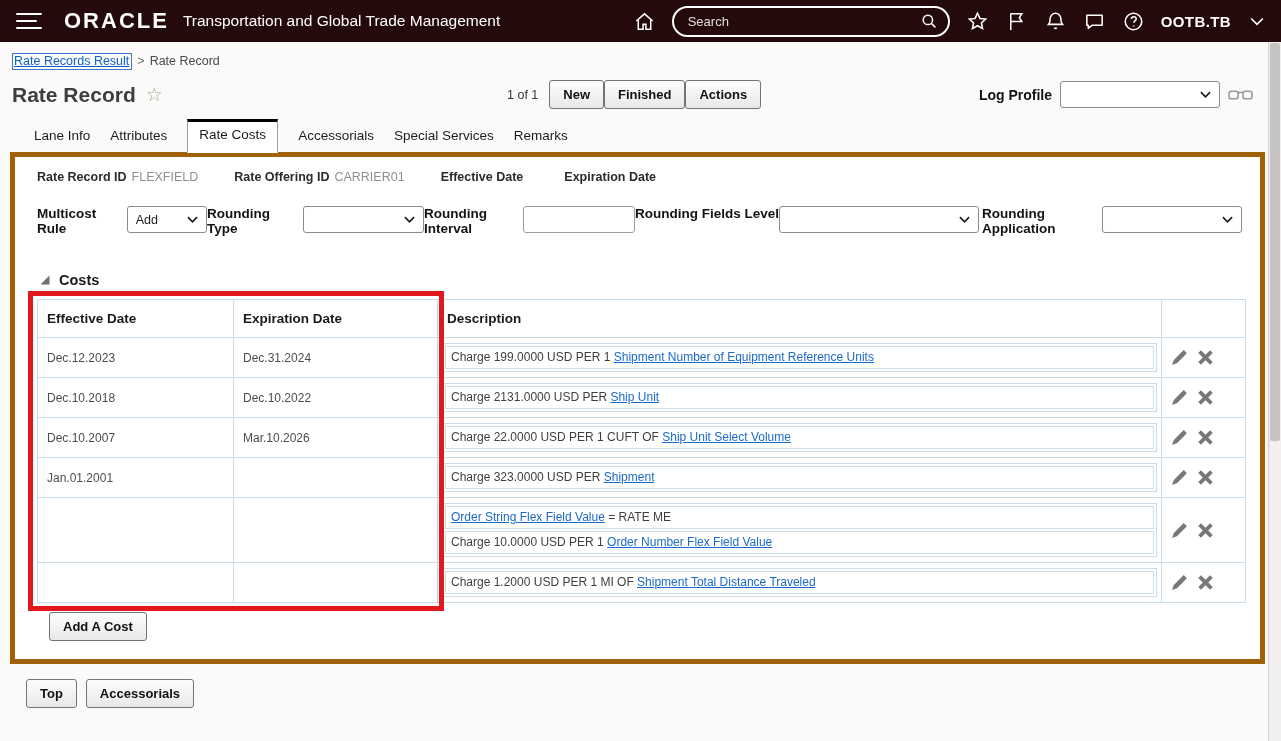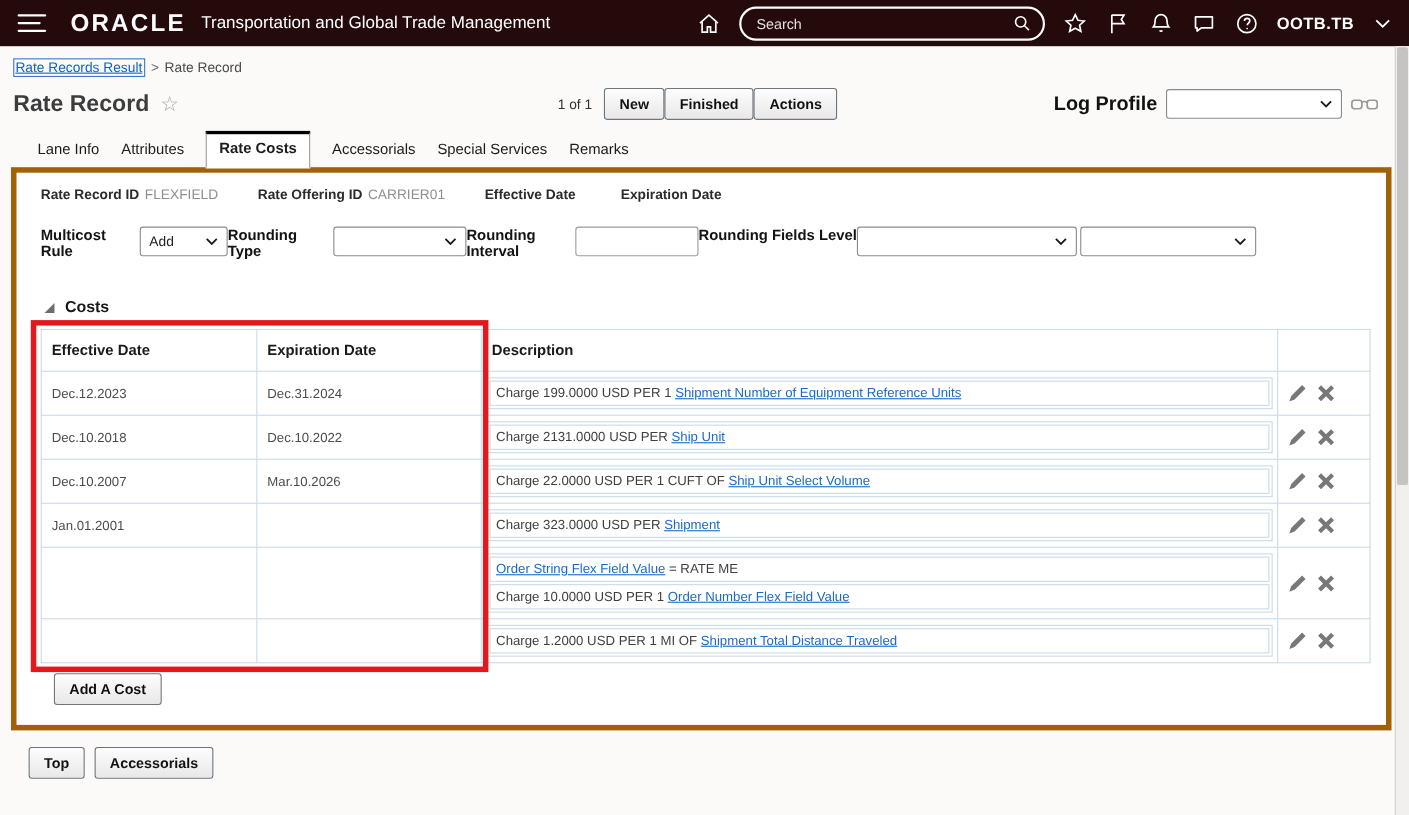--- a/index.html
+++ b/index.html
@@ -30,28 +30,28 @@
   .titlerow { display:flex; align-items:center; padding:12px 28px 0 12px; }
   .lefttitle { display:flex; align-items:center; gap:10px; width:370px; }
   .lefttitle h1 { font-size:21px; color:#3d3d3d; font-weight:bold; }
   .favstar { font-size:19px; color:#a9a6a2; cursor:pointer; }
   .midtools { display:flex; align-items:center; gap:9px; margin-left:125px; }
   .midtools .count { font-size:12.5px; color:#333; margin-right:2px; }
   .btn { font-family:"Liberation Sans",sans-serif; font-size:13px; font-weight:bold; color:#111;
          background:linear-gradient(#fdfdfd,#e8e8e8); border:1px solid #70757b; border-radius:3px;
          padding:6px 13px; cursor:pointer; }
   .righttools { margin-left:auto; display:flex; align-items:center; gap:8px; }
-  .righttools .flabel { margin-bottom:0; font-size:18px; }
+  .righttools .flabel { margin-bottom:0; font-size:14px; }
   .glasses { width:25px; height:18px; display:inline-flex; cursor:pointer; }
 
   
   .tabs { display:flex; align-items:flex-end; gap:20px; padding:10px 0 0 34px; position:relative; z-index:2; }
   .tab { font-size:13.5px; color:#1c1c1c; padding:8px 0 9px; cursor:pointer; white-space:nowrap; }
   .tab.active { background:#fff; border:1px solid #9b9b9b; border-bottom:1px solid #fff; border-top:3px solid #000;
-                font-weight:bold; padding:5px 11px 10px; margin-bottom:-1px; }
+                font-weight:normal; padding:5px 11px 10px; margin-bottom:-1px; }
 
   
   .panel { background:#fff; border:5px solid #a16207; margin:0 16px 0 10px; padding:0 14px 16px 20px; position:relative; z-index:1; }
 
   .recinfo { display:flex; gap:36px; padding:13px 0 0 2px; font-size:12.5px; }
   .ri-label { font-weight:bold; color:#2b2b2b; }
   .ri-value { color:#8f8f8f; margin-left:5px; }
 
   .formrow { display:flex; padding:22px 0 0 2px; }
   .fgroup { display:flex; flex-direction:row; }
@@ -240,20 +240,21 @@
       <div class="select w200">
         <span></span>
         <span class="selchev">
             <svg width="11" height="7" viewBox="0 0 12 7">
               <path d="M1 1l5 5 5-5" stroke="#1a1a1a" stroke-width="1.8" fill="none"></path>
             </svg>
           </span>
       </div>
     </div>
     <div class="fgroup fg5">
+      <div class="flabel">Rounding Application</div>
       <div class="select w160">
         <span></span>
         <span class="selchev">
             <svg width="11" height="7" viewBox="0 0 12 7">
               <path d="M1 1l5 5 5-5" stroke="#1a1a1a" stroke-width="1.8" fill="none"></path>
             </svg>
           </span>
       </div>
     </div>
   </div>

